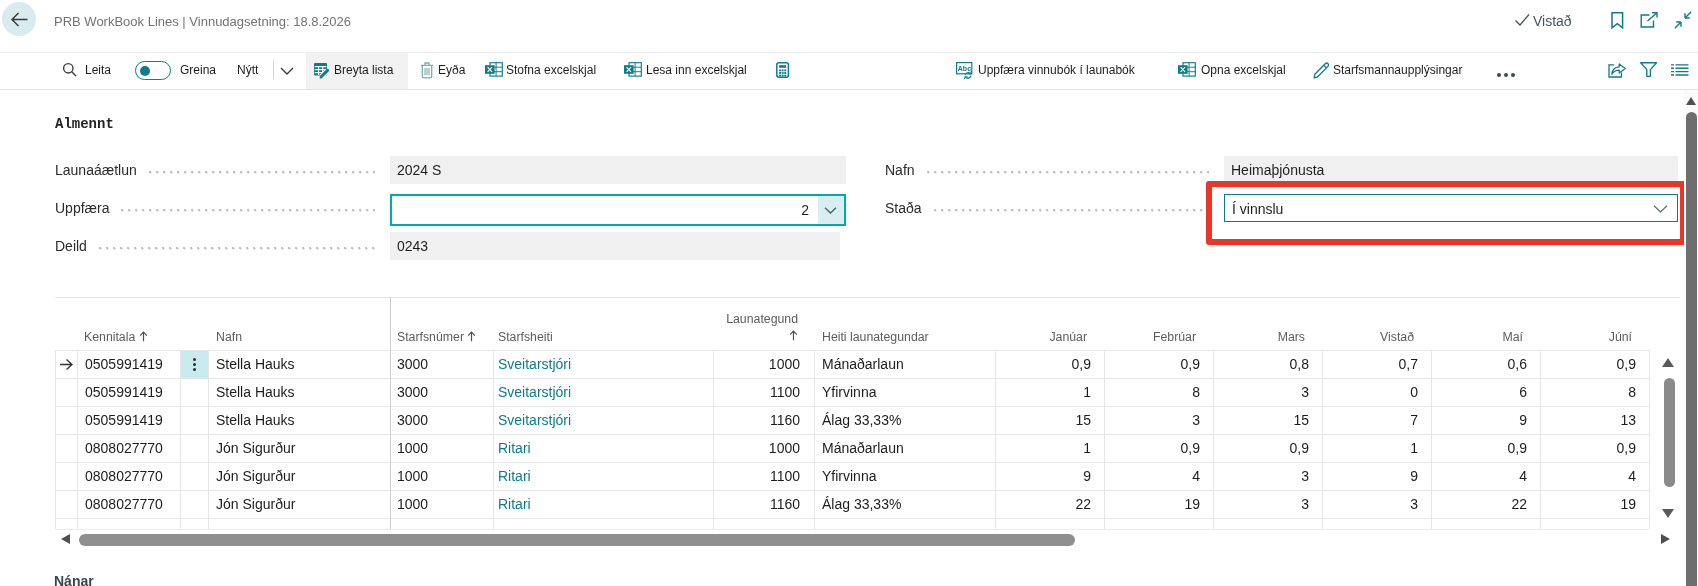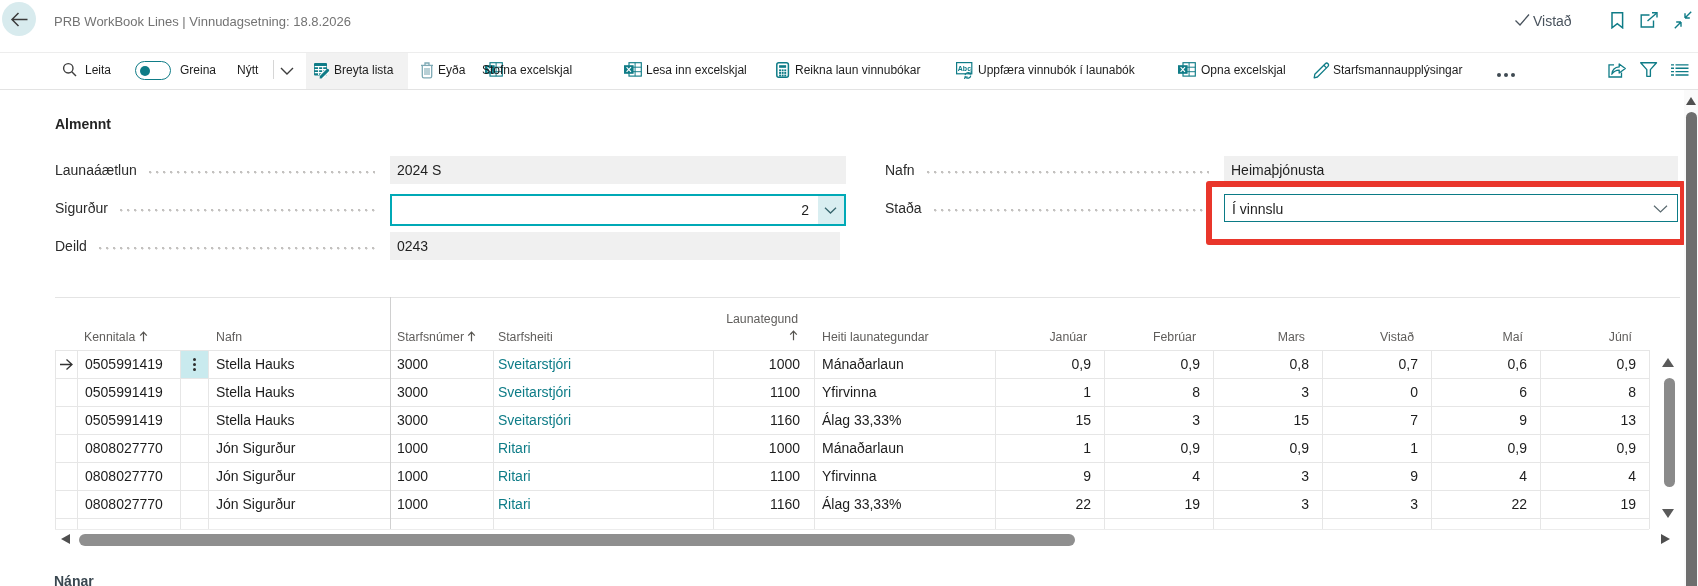--- a/index.html
+++ b/index.html
@@ -85,21 +85,21 @@
     <path d="M5,6 V13 M7,6 V13 M9,6 V13" stroke="#7da9b4" stroke-width="1.1"></path>
   </svg>
   <div class="tb-txt" style="left:438px;">Eyða</div>
 
   <svg class="abs" style="left:485px;top:62px;" width="18" height="15" viewBox="0 0 18 15">
     <rect x="5" y="0.7" width="12.3" height="13.4" fill="none" stroke="#0f7c87" stroke-width="1.15"></rect>
     <path d="M11.1,0.7 V14.1 M5,5.2 H17.3 M5,9.7 H17.3" stroke="#0f7c87" stroke-width="0.95"></path>
     <rect x="0" y="3.2" width="9.6" height="8.6" fill="#0f7c87"></rect>
     <path d="M2.6,5.2 L7,9.8 M7,5.2 L2.6,9.8" stroke="#fff" stroke-width="1.15"></path>
   </svg>
-  <div class="tb-txt" style="left:482px;">Stofna excelskjal</div>
+  <div class="tb-txt" style="left:506px;">Stofna excelskjal</div>
 
   <svg class="abs" style="left:624px;top:62px;" width="18" height="15" viewBox="0 0 18 15">
     <rect x="5" y="0.7" width="12.3" height="13.4" fill="none" stroke="#0f7c87" stroke-width="1.15"></rect>
     <path d="M11.1,0.7 V14.1 M5,5.2 H17.3 M5,9.7 H17.3" stroke="#0f7c87" stroke-width="0.95"></path>
     <rect x="0" y="3.2" width="9.6" height="8.6" fill="#0f7c87"></rect>
     <path d="M2.6,5.2 L7,9.8 M7,5.2 L2.6,9.8" stroke="#fff" stroke-width="1.15"></path>
   </svg>
   <div class="tb-txt" style="left:646px;">Lesa inn excelskjal</div>
 
   <svg class="abs" style="left:776px;top:62px;" width="14" height="16" viewBox="0 0 14 16">
@@ -108,21 +108,20 @@
     <rect x="3.1" y="7.4" width="1.9" height="1.9" fill="#0f7c87"></rect>
       <rect x="5.7" y="7.4" width="1.9" height="1.9" fill="#0f7c87"></rect>
       <rect x="8.3" y="7.4" width="1.9" height="1.9" fill="#0f7c87"></rect>
     <rect x="3.1" y="10" width="1.9" height="1.9" fill="#0f7c87"></rect>
       <rect x="5.7" y="10" width="1.9" height="1.9" fill="#0f7c87"></rect>
       <rect x="8.3" y="10" width="1.9" height="1.9" fill="#0f7c87"></rect>
     <rect x="3.1" y="12.6" width="1.9" height="1.9" fill="#0f7c87"></rect>
       <rect x="5.7" y="12.6" width="1.9" height="1.9" fill="#0f7c87"></rect>
       <rect x="8.3" y="12.6" width="1.9" height="1.9" fill="#0f7c87"></rect>
   </svg>
-  <div class="tb-txt" style="left:795px;">Reikna laun vinnubókar</div>
 
   <svg class="abs" style="left:956px;top:62px;" width="17" height="17" viewBox="0 0 17 17">
     <rect x="0.6" y="0.6" width="15.2" height="11.2" fill="none" stroke="#0f7c87" stroke-width="1.2"></rect>
     <text x="1.8" y="8.6" font-size="7" font-weight="bold" fill="#0f7c87" font-family="Liberation Sans,sans-serif">Abc</text>
     <path d="M9,13.2 a3.1,3.1 0 0 1 5.4,-1.6" fill="none" stroke="#0f7c87" stroke-width="1.1"></path>
     <path d="M15.3,9.2 l-0.6,2.8 -2.8,-0.7" fill="none" stroke="#0f7c87" stroke-width="1.1"></path>
     <path d="M14.8,13.6 a3.1,3.1 0 0 1 -5.4,1.6" fill="none" stroke="#0f7c87" stroke-width="1.1"></path>
     <path d="M8.5,17.4 l0.6,-2.8 2.8,0.7" fill="none" stroke="#0f7c87" stroke-width="1.1"></path>
   </svg>
   <div class="tb-txt" style="left:978px;">Uppfæra vinnubók í launabók</div>
@@ -149,30 +148,30 @@
     <path d="M6,3.8 H1 V16 H13.5 V11.5" fill="none" stroke="#0f7c87" stroke-width="1.3"></path>
     <path d="M3.8,13.2 C4.3,8.4 7.2,6.2 11.2,5.9 L11.2,3 L17.3,7.5 L11.2,12 L11.2,9.1 C8.2,9.2 5.6,10.3 3.8,13.2 Z" fill="none" stroke="#0f7c87" stroke-width="1.3" stroke-linejoin="round"></path>
   </svg>
   <svg class="abs" style="left:1640px;top:62px;" width="18" height="15" viewBox="0 0 18 15">
     <path d="M0.7,0.7 H16.5 L10.4,7.6 V14.3 H6.8 V7.6 Z" fill="none" stroke="#0f7c87" stroke-width="1.35" stroke-linejoin="round"></path>
   </svg>
   <svg class="abs" style="left:1671px;top:64px;" width="18" height="12" viewBox="0 0 18 12">
     <path d="M0,0.8 h3 M4.5,0.8 H17.5 M0,4.2 h3 M4.5,4.2 H17.5 M0,7.6 h3 M4.5,7.6 H17.5 M0,11 h3 M4.5,11 H17.5" stroke="#0f7c87" stroke-width="1.35"></path>
   </svg>
 
-  <div class="abs" style="left:55px;top:116px;font-size:14px;font-weight:bold;color:#242424;">Almennt</div>
+  <div class="abs" style="left:55px;top:116px;font-size:14px;font-weight:bold;color:#242424;font-family:Liberation Mono, monospace;">Almennt</div>
 
   <div class="lbl" style="left:55px;top:156px;width:330px;">
       <span>Launaáætlun</span>
       <span class="leader"></span>
     </div>
   <div class="fld gray" style="left:390px;top:156px;width:456px;">2024 S</div>
 
   <div class="lbl" style="left:55px;top:194px;width:330px;">
-      <span>Sigurður</span>
+      <span>Uppfæra</span>
       <span class="leader"></span>
     </div>
   <div class="fld" style="left:390px;top:194px;width:456px;height:32px;background:#fff;border:2px solid #00a9b6;">
     <div class="abs" style="right:35px;top:0;line-height:28px;">2</div>
     <div class="abs" style="right:0;top:0;width:26px;height:28px;background:#d9eef1;"></div>
     <svg class="abs" style="right:7px;top:11px;" width="13" height="7" viewBox="0 0 13 7">
       <path d="M1,0.8 L6.5,6 L12,0.8" fill="none" stroke="#39676f" stroke-width="1.3"></path>
     </svg>
   </div>
 

